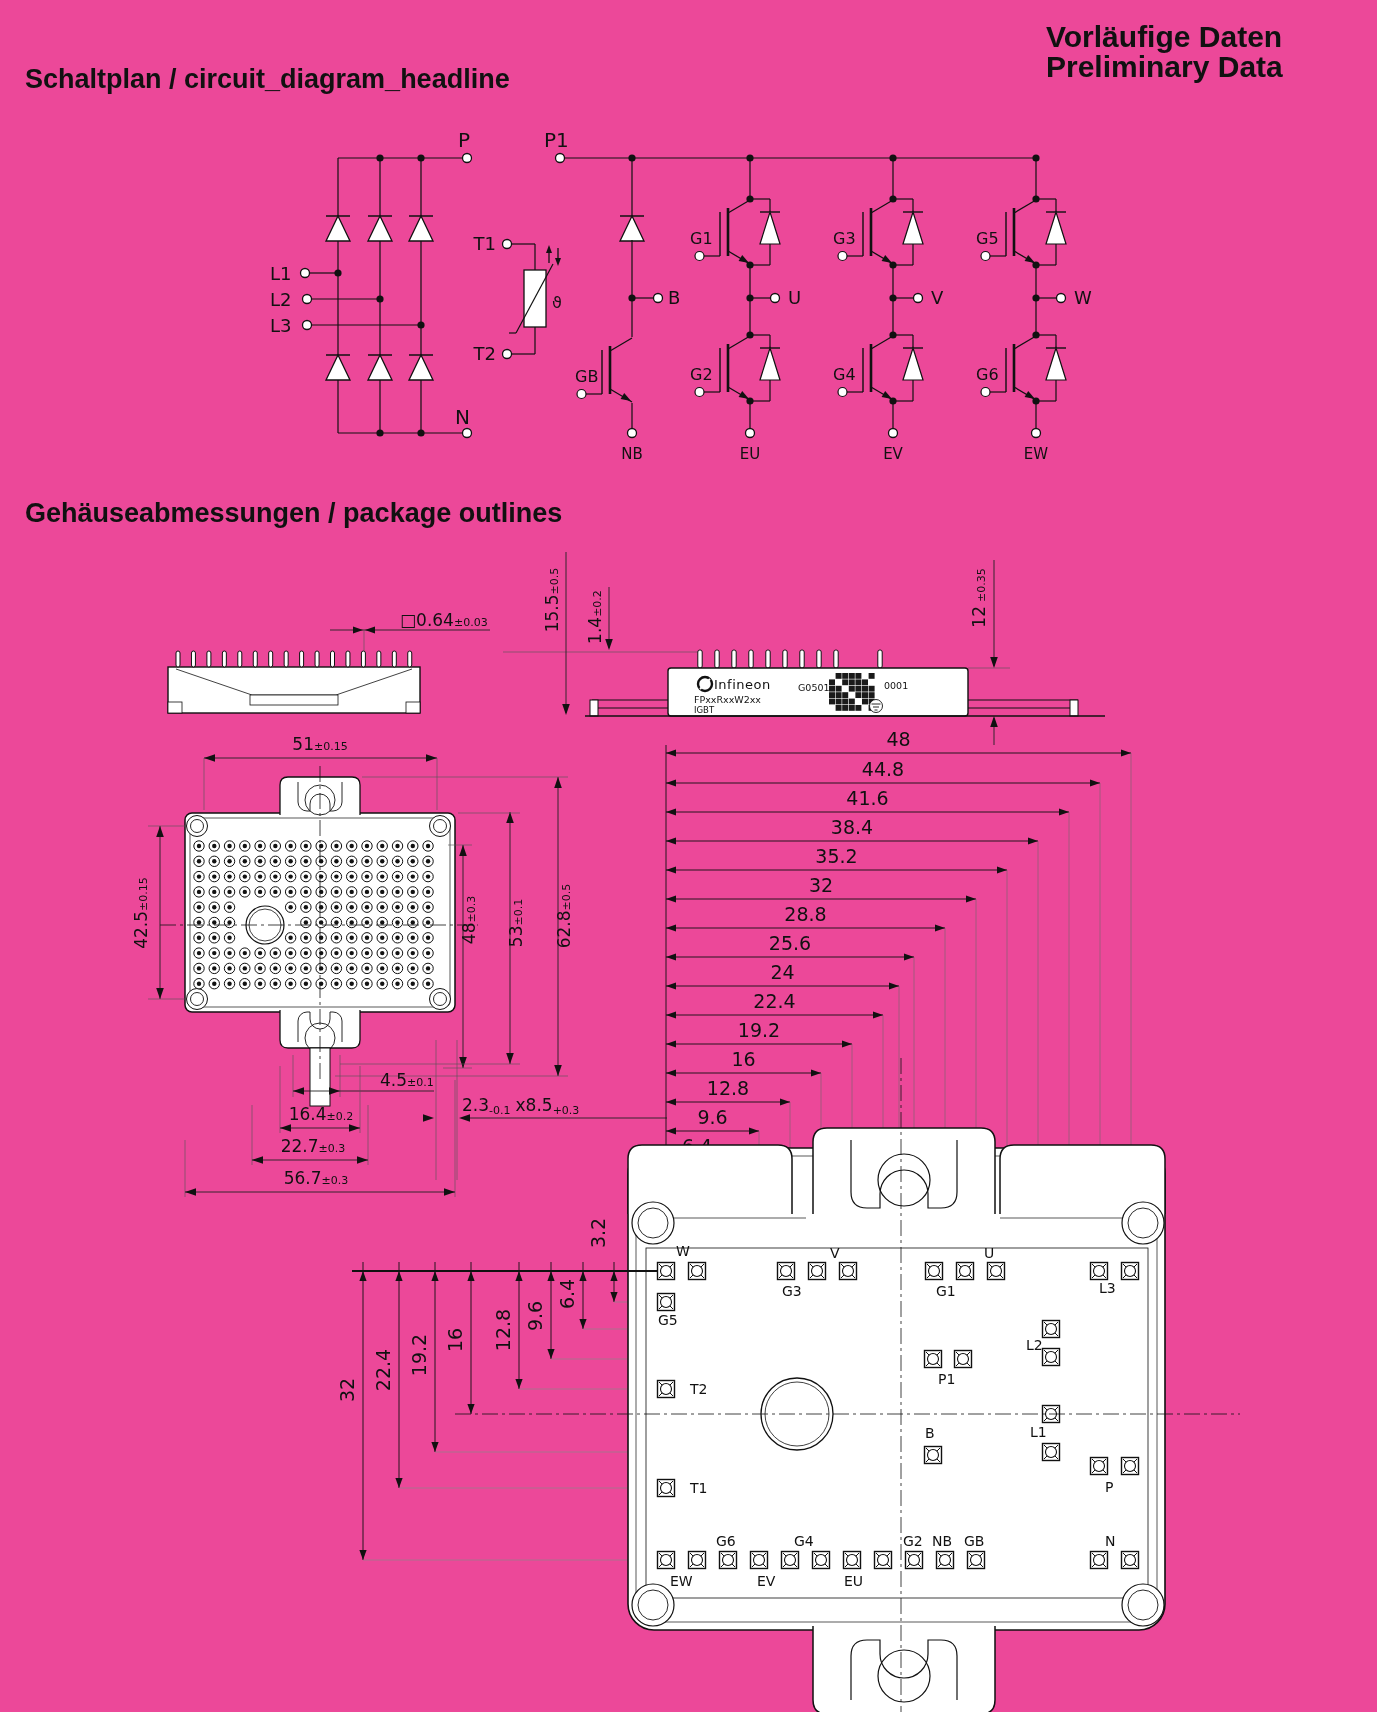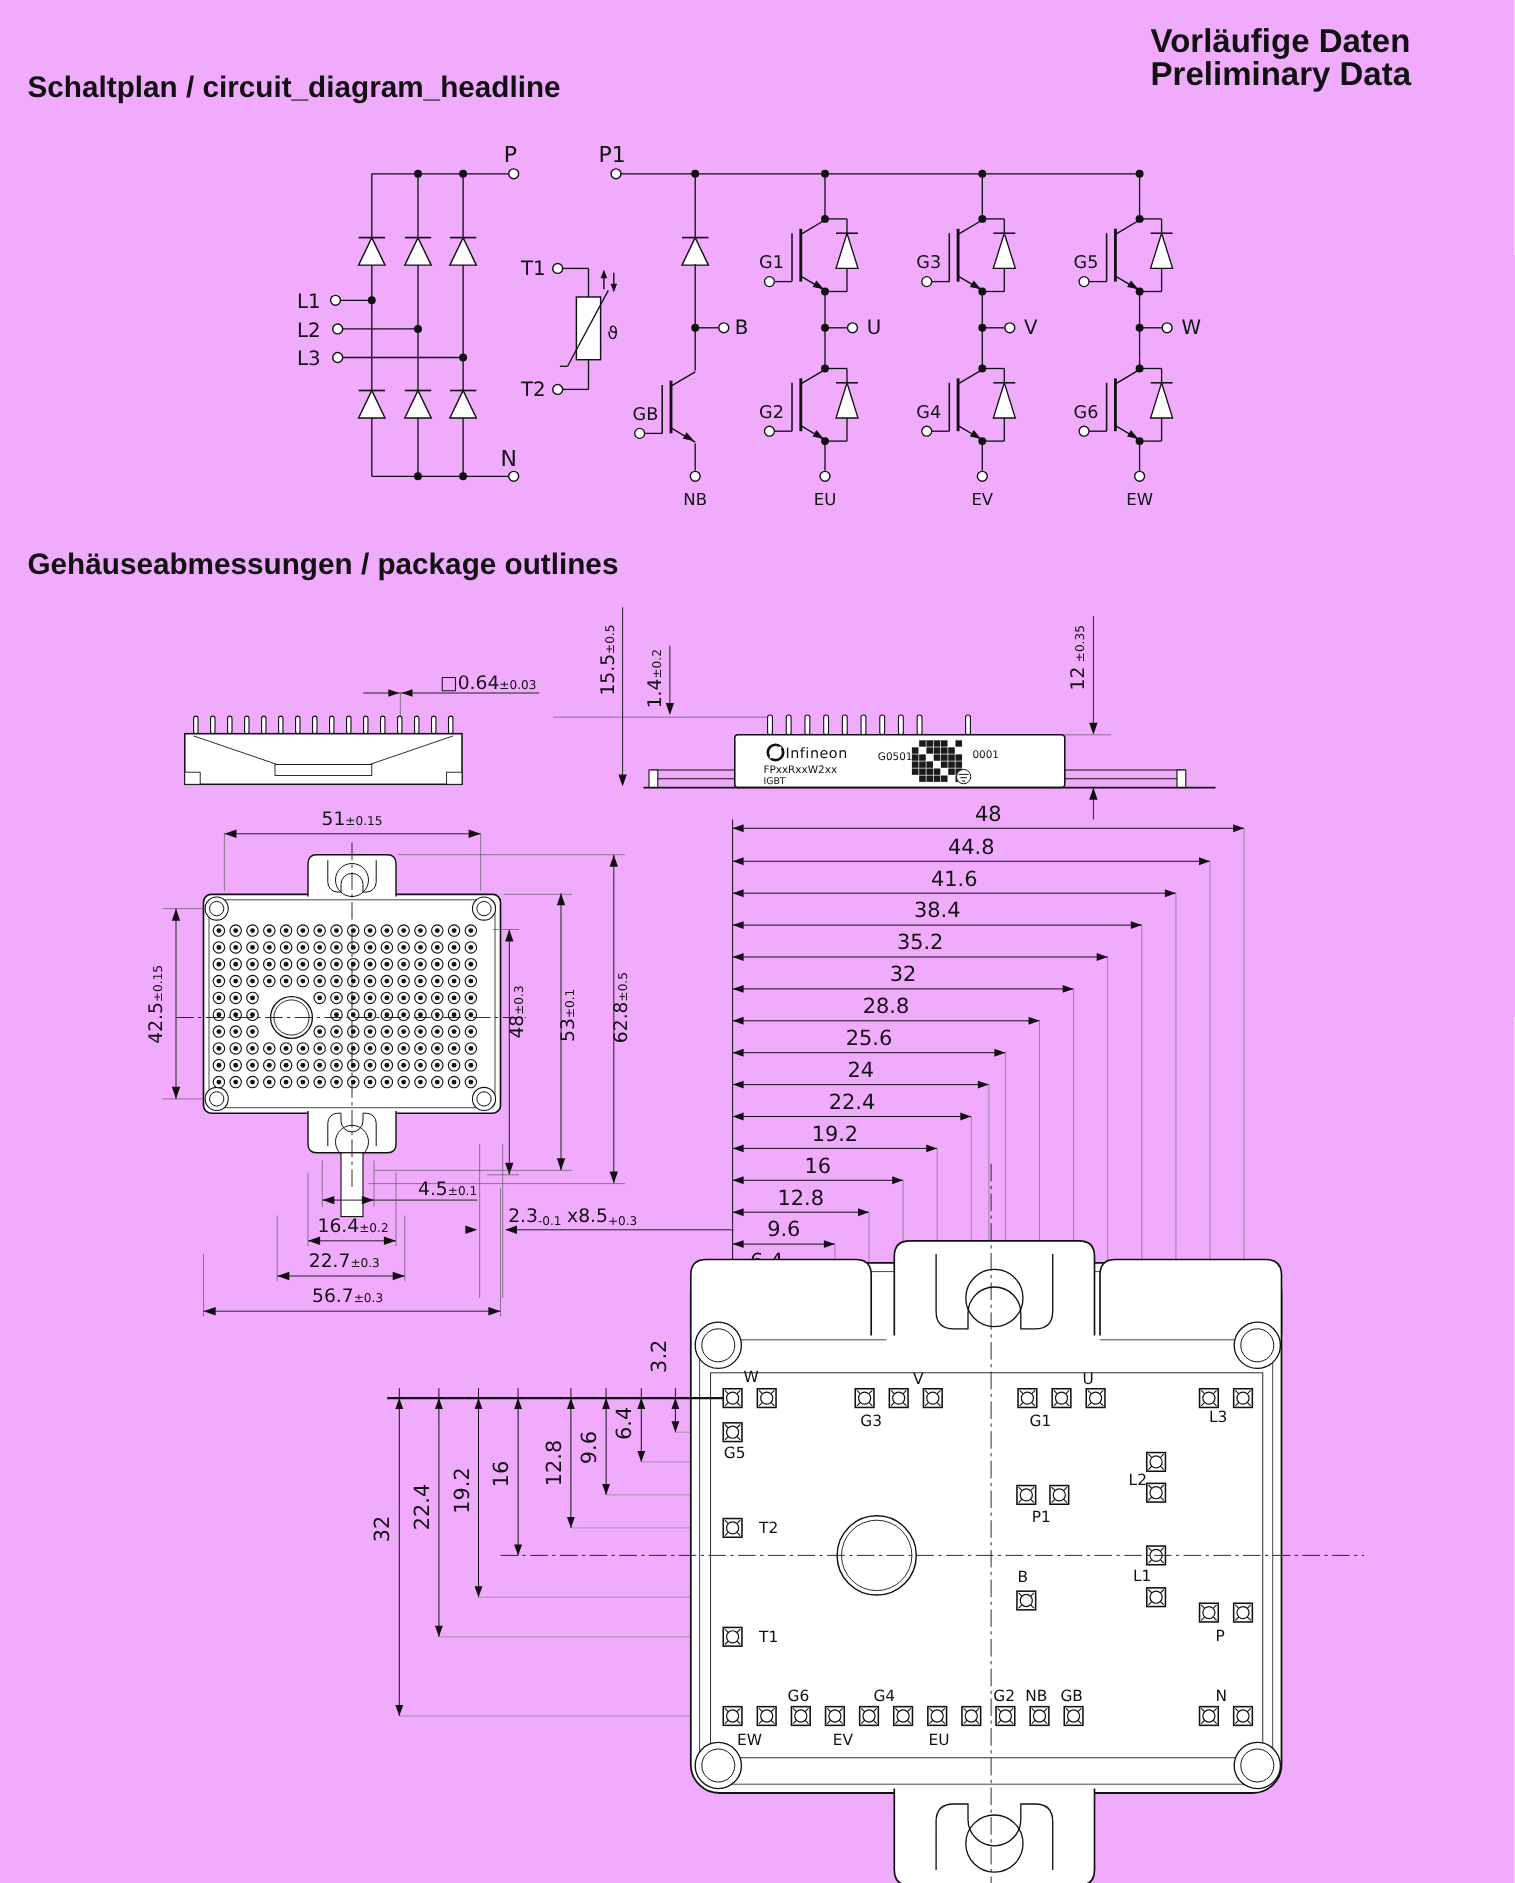--- a/index.html
+++ b/index.html
@@ -1,16 +1,16 @@
 <!DOCTYPE html>
 <html><head>
 <meta charset="utf-8">
 <style>
   html,body{margin:0;padding:0;background:#fff}
-  #page{position:relative;width:1377px;height:1712px;background:#f0abfc;overflow:hidden}
+  #page{position:relative;width:1377px;height:1712px;background:#ec4899;overflow:hidden}
   svg{position:absolute;left:0;top:0}
   text{fill:#111}
   .h27{font:bold 27px "Liberation Sans",sans-serif}
   .h30{font:bold 30px "Liberation Sans",sans-serif}
   .t{font-family:"DejaVu Sans",sans-serif}
   .s8{font-size:8.5px}.s9{font-size:9.5px}.s11{font-size:11px}
   .s13{font-size:13px;letter-spacing:.5px}.s14{font-size:14px}.s15{font-size:15px}
   .s16{font-size:16px}.s17{font-size:17px}.s18{font-size:18px}.s19{font-size:19px}.s20{font-size:20px}
   .mid{text-anchor:middle}.end{text-anchor:end}
   .ln{stroke:#111;fill:none}.w07{stroke-width:.7}.w08{stroke-width:.8}.w09{stroke-width:.9}

